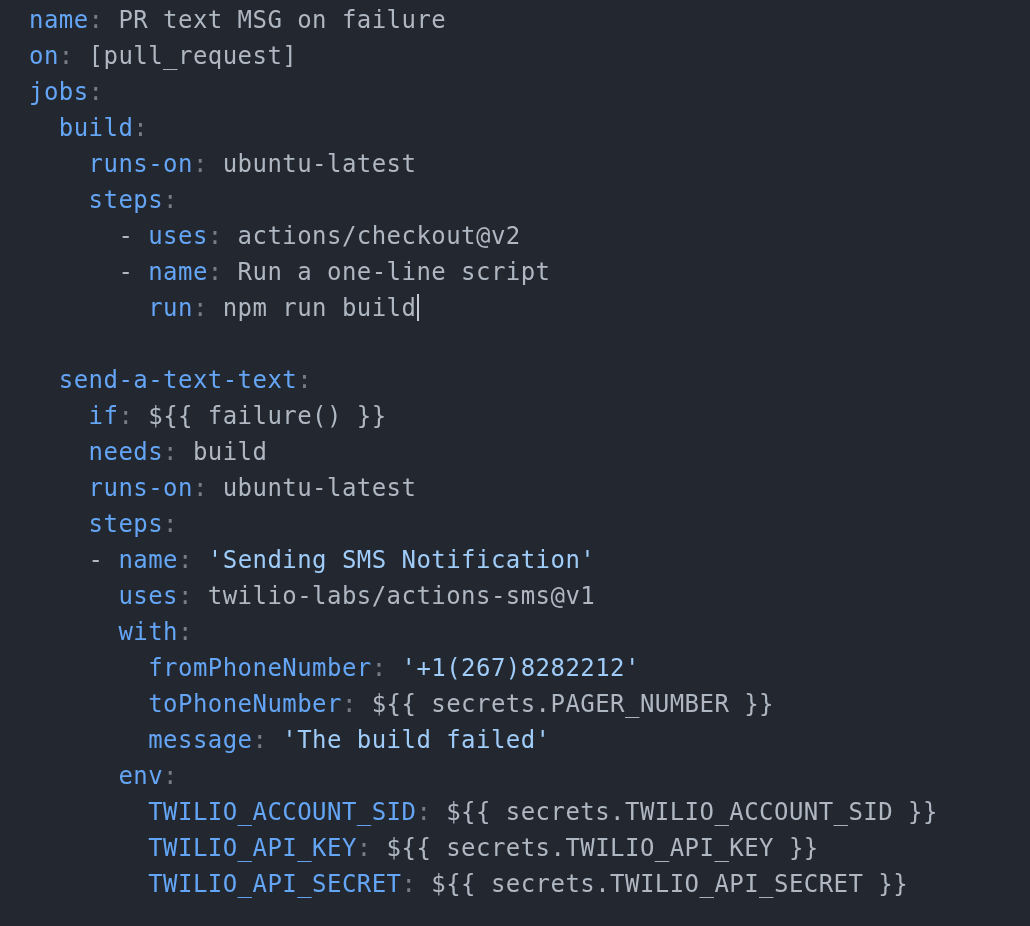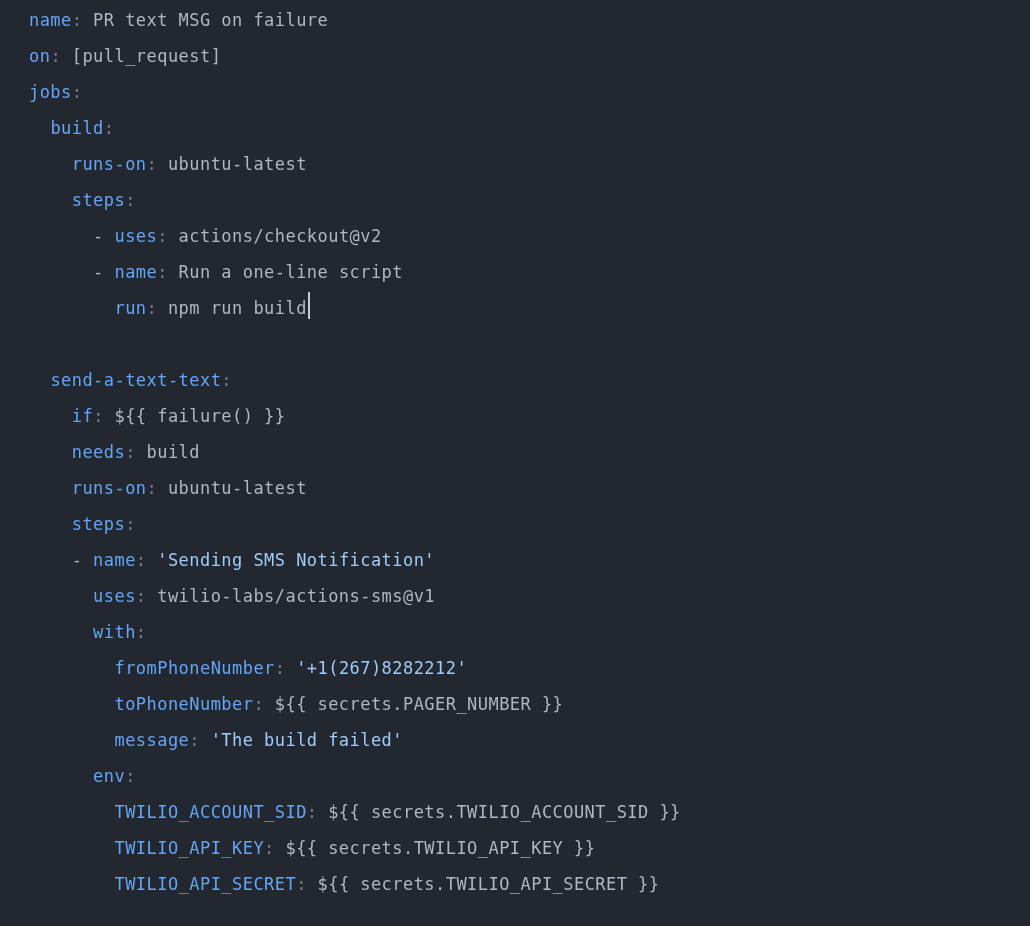--- a/index.html
+++ b/index.html
@@ -14,21 +14,21 @@
   body { background: #000; }
   .editor {
     position: relative;
     width: 1030px;
     height: 926px;
     box-sizing: border-box;
     background: var(--bg);
     padding: 2px 0 0 29px;
     overflow: hidden;
     font-family: "DejaVu Sans Mono", "Liberation Mono", monospace;
-    font-size: 17px;
+    font-size: 24px;
     line-height: 36px;
     letter-spacing: 0.45px;
     white-space: pre;
   }
   .line { height: 36px; }
   .key    { color: var(--key); }
   .string { color: var(--string); }
   .plain  { color: var(--plain); }
   .punct  { color: var(--punct); }
   .caret {

